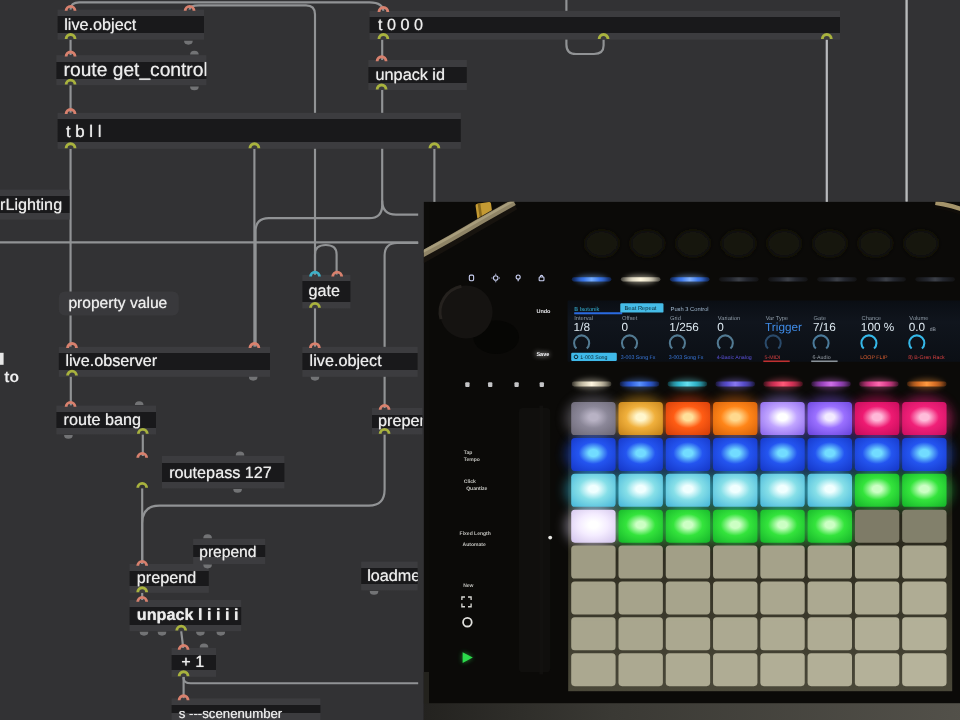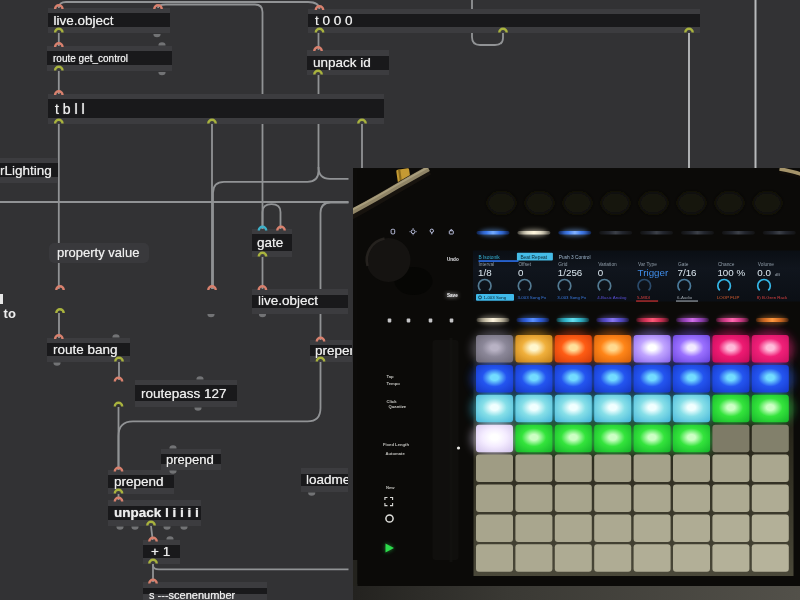--- a/index.html
+++ b/index.html
@@ -37,26 +37,27 @@
 <path d="M118.5,494 L118.5,500" fill="none" stroke="#929496" stroke-width="1.8"></path>
 <path d="M151,526 L152.7,540" fill="none" stroke="#929496" stroke-width="1.8"></path>
 <path d="M153,564 L153,582" fill="none" stroke="#929496" stroke-width="1.8"></path>
 <path d="M153,564 L153,565.5 Q153,569.4 159,569.4 L348.5,569.4" fill="none" stroke="#929496" stroke-width="1.8"></path>
 <path d="M689,33 L689,169" fill="none" stroke="#b9bbbd" stroke-width="1.6"></path>
 <path d="M755.5,0 L755.5,168" fill="none" stroke="#b9bbbd" stroke-width="1.6"></path>
 </svg>
 
 <div class="bx ob" style="left:47.5px;top:8px;width:122.5px;height:25px;line-height:25px;padding-left:6px;font-size:13.5px;">live.object</div>
 <div class="bx ob" style="left:308px;top:9px;width:392px;height:24px;line-height:24px;padding-left:7px;font-size:13.5px;">t 0 0 0</div>
-<div class="bx ob" style="left:47px;top:46px;width:125px;height:25px;line-height:25px;padding-left:6px;font-size:10px;">route get_control</div>
+<div class="bx ob" style="left:47px;top:46px;width:125px;height:25px;line-height:25px;padding-left:6px;font-size:16px;">route get_control</div>
 <div class="bx ob" style="left:307px;top:50px;width:82px;height:25px;line-height:25px;padding-left:6px;font-size:13.5px;">unpack id</div>
 <div class="bx ob" style="left:48px;top:94px;width:336px;height:30px;line-height:30px;padding-left:7px;font-size:14px;">t b l l</div>
 <div class="bx ob" style="left:-46px;top:158px;width:104px;height:25px;line-height:25px;padding-left:46px;font-size:13.5px;">rLighting</div>
 <div class="bx ob" style="left:252px;top:229px;width:40px;height:28px;line-height:28px;padding-left:5px;font-size:13.5px;">gate</div>
 <div class="bx msg" style="left:49px;top:243px;width:100px;height:19.5px;line-height:19.5px;padding-left:8px;font-size:13px;color:rgba(236,236,236,0.99);">property value</div>
+<div class="bx ob" style="left:48.5px;top:289px;width:176.5px;height:24.5px;line-height:24.5px;padding-left:6px;font-size:13.5px;">live.observer</div>
 <div class="bx ob" style="left:252px;top:289px;width:96px;height:24.5px;line-height:24.5px;padding-left:6px;font-size:13.5px;">live.object</div>
 <div class="bx ob" style="left:47px;top:338px;width:83px;height:24px;line-height:24px;padding-left:6px;font-size:13.5px;">route bang</div>
 <div class="bx ob" style="left:310px;top:340px;width:42px;height:22px;line-height:22px;padding-left:5px;font-size:13.5px;">prepend</div>
 <div class="bx ob" style="left:107px;top:380px;width:102px;height:27px;line-height:27px;padding-left:6px;font-size:13.5px;margin-left:28px;">routepass 127</div>
 <div class="bx ob" style="left:161px;top:449px;width:60px;height:21px;line-height:21px;padding-left:5px;font-size:13px;">prepend</div>
 <div class="bx ob" style="left:301px;top:468px;width:47px;height:24px;line-height:24px;padding-left:5px;font-size:13.5px;">loadmess</div>
 <div class="bx ob" style="left:108px;top:470px;width:66px;height:24px;line-height:24px;padding-left:6px;font-size:13.5px;">prepend</div>
 <div class="bx ob" style="left:108px;top:500px;width:93px;height:26px;line-height:26px;padding-left:6px;font-size:13.5px;font-weight:bold;">unpack l i i i i</div>
 <div class="bx ob" style="left:143px;top:540px;width:37px;height:24px;line-height:24px;padding-left:8px;font-size:13.5px;">+ 1</div>
 <div class="bx ob" style="left:143px;top:582px;width:124px;height:18px;line-height:18px;padding-left:6px;font-size:11px;line-height:26px;">s ---scenenumber</div>

